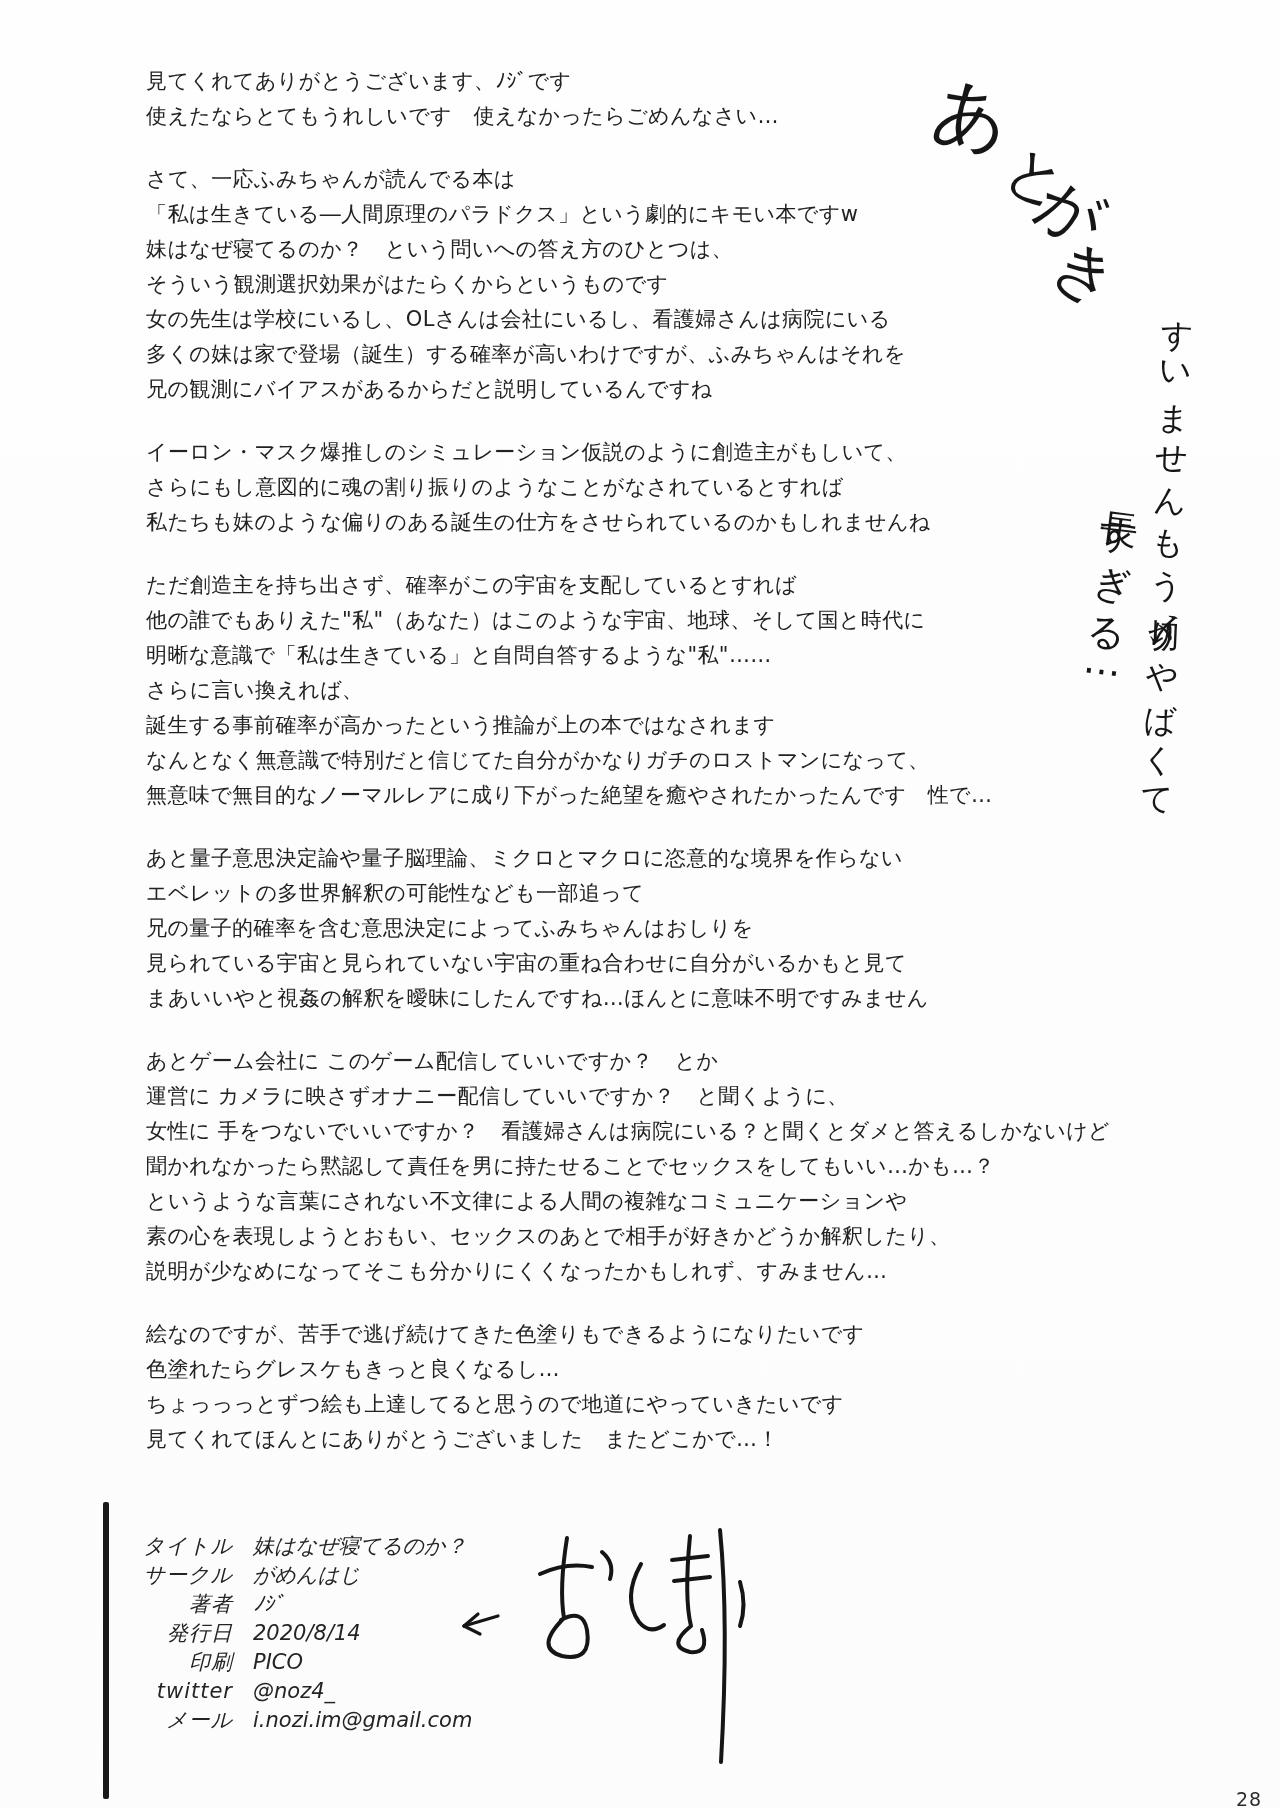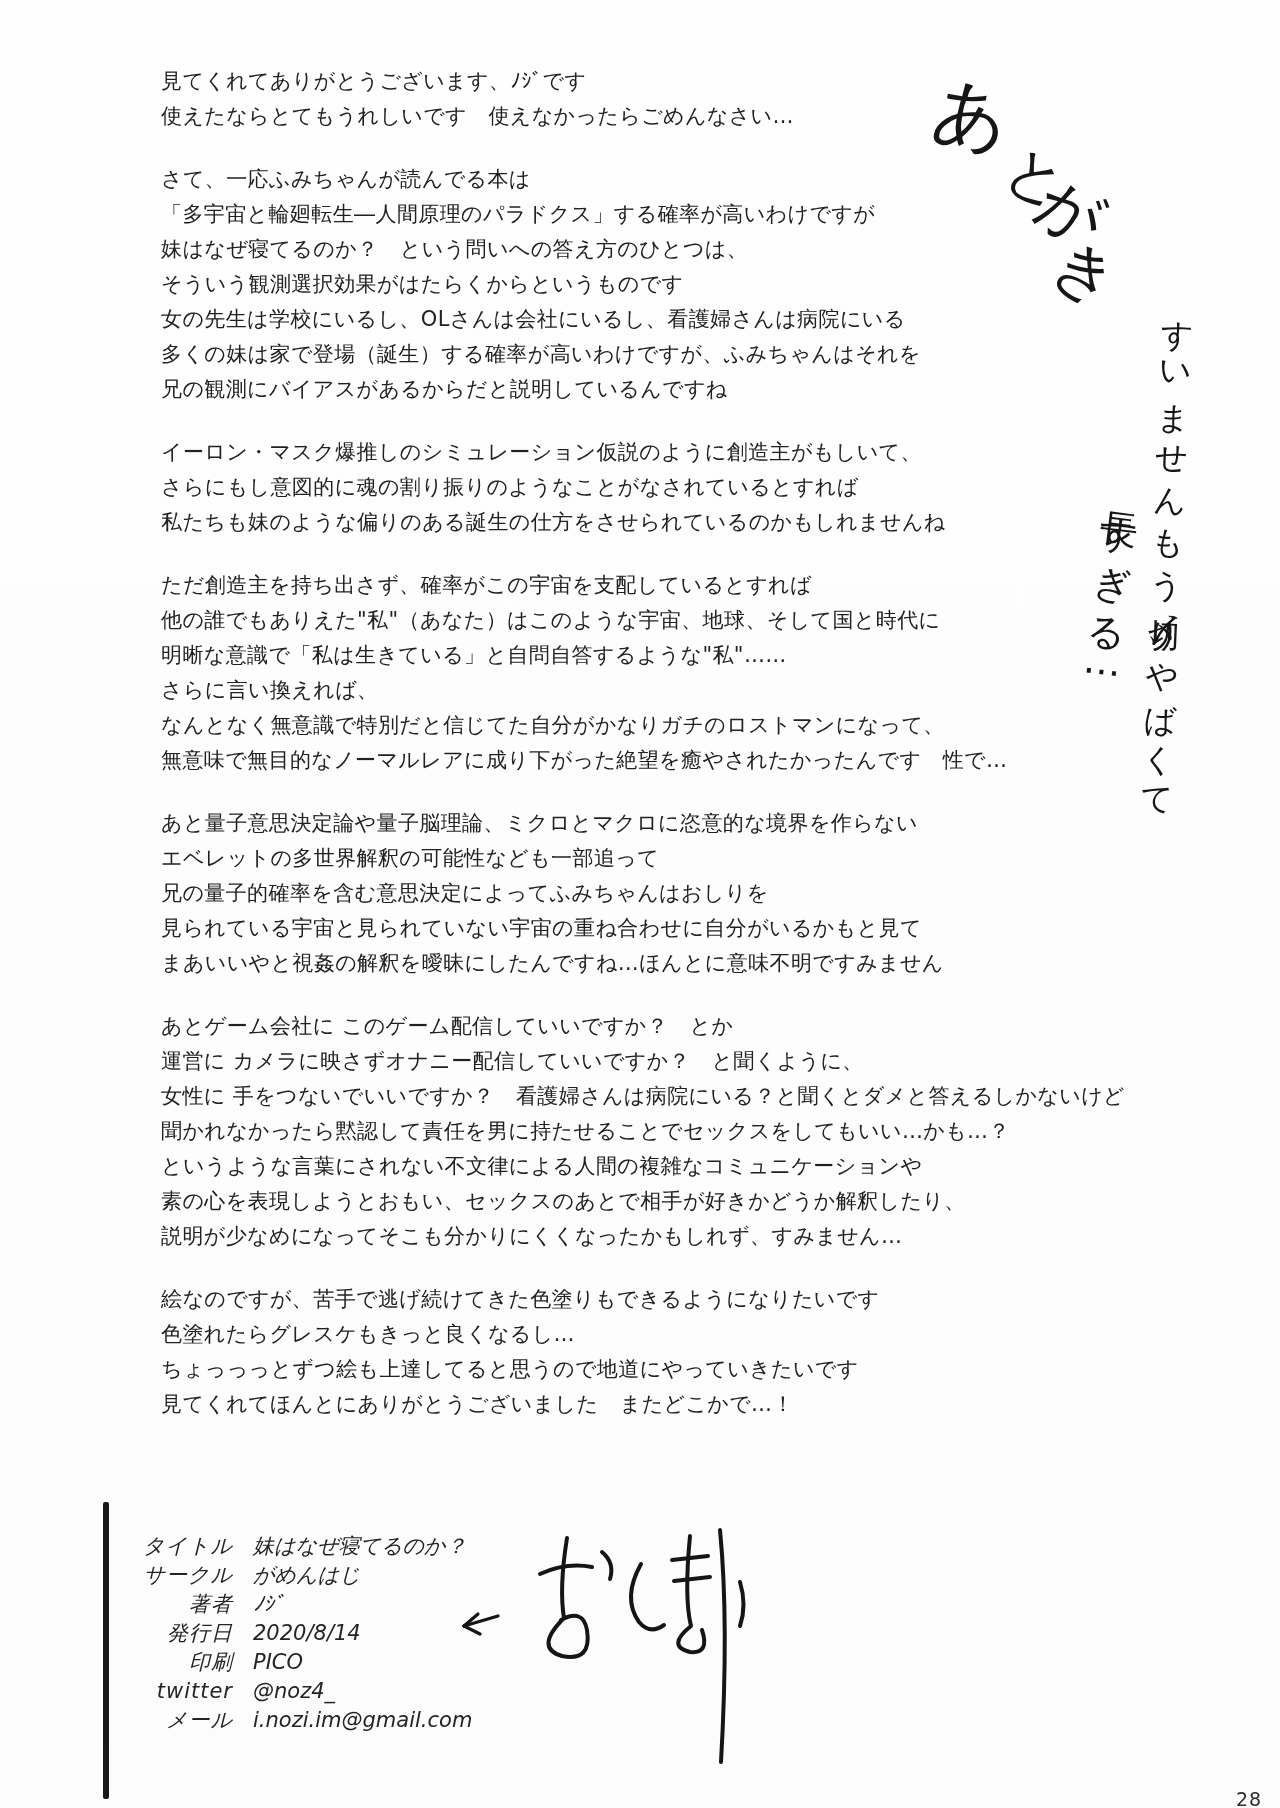--- a/index.html
+++ b/index.html
@@ -5,21 +5,21 @@
   html,body{margin:0;padding:0;}
   body{
     width:1280px;height:1808px;position:relative;overflow:hidden;
     background:#fdfdfd;
     font-family:"DejaVu Sans","Liberation Sans",sans-serif;
     color:#1f1f1f;
   }
   .page{position:absolute;inset:0;background:linear-gradient(180deg,#fefefe 0%,#fcfcfc 100%);}
   
   .body-text{
-    position:absolute;left:161px;top:64px;width:960px;
+    position:absolute;left:146px;top:64px;width:960px;
     font-size:21px;color:#212121;
   }
   .paragraph{margin:0 0 28px 0;}
   .line{white-space:pre;line-height:35px;letter-spacing:0.4px;}
   
   .hw{color:#161616;}
   .hw-title-char{position:absolute;font-weight:400;}
   .hw-ch0{left:933px;top:66px;font-size:74px;transform:rotate(9deg);}
   .hw-ch1{left:1006px;top:138px;font-size:58px;transform:rotate(22deg);}
   .hw-ch2{left:1038px;top:168px;font-size:64px;transform:rotate(28deg);}
@@ -50,37 +50,38 @@
 
 <div class="page">
 
   <div class="body-text" id="body-text">
       <div class="paragraph">
         <div class="line">見てくれてありがとうございます、ﾉｼﾞです</div>
         <div class="line">使えたならとてもうれしいです　使えなかったらごめんなさい…</div>
       </div>
       <div class="paragraph">
         <div class="line">さて、一応ふみちゃんが読んでる本は</div>
-        <div class="line">「多宇宙と輪廻転生―人間原理のパラドクス」する確率が高いわけですが</div>
+        <div class="line">「私は生きている―人間原理のパラドクス」という劇的にキモい本ですw</div>
         <div class="line">妹はなぜ寝てるのか？　という問いへの答え方のひとつは、</div>
         <div class="line">そういう観測選択効果がはたらくからというものです</div>
         <div class="line">女の先生は学校にいるし、OLさんは会社にいるし、看護婦さんは病院にいる</div>
         <div class="line">多くの妹は家で登場（誕生）する確率が高いわけですが、ふみちゃんはそれを</div>
         <div class="line">兄の観測にバイアスがあるからだと説明しているんですね</div>
       </div>
       <div class="paragraph">
         <div class="line">イーロン・マスク爆推しのシミュレーション仮説のように創造主がもしいて、</div>
         <div class="line">さらにもし意図的に魂の割り振りのようなことがなされているとすれば</div>
         <div class="line">私たちも妹のような偏りのある誕生の仕方をさせられているのかもしれませんね</div>
       </div>
       <div class="paragraph">
         <div class="line">ただ創造主を持ち出さず、確率がこの宇宙を支配しているとすれば</div>
         <div class="line">他の誰でもありえた"私"（あなた）はこのような宇宙、地球、そして国と時代に</div>
         <div class="line">明晰な意識で「私は生きている」と自問自答するような"私"……</div>
         <div class="line">さらに言い換えれば、</div>
+        <div class="line">誕生する事前確率が高かったという推論が上の本ではなされます</div>
         <div class="line">なんとなく無意識で特別だと信じてた自分がかなりガチのロストマンになって、</div>
         <div class="line">無意味で無目的なノーマルレアに成り下がった絶望を癒やされたかったんです　性で…</div>
       </div>
       <div class="paragraph">
         <div class="line">あと量子意思決定論や量子脳理論、ミクロとマクロに恣意的な境界を作らない</div>
         <div class="line">エベレットの多世界解釈の可能性なども一部追って</div>
         <div class="line">兄の量子的確率を含む意思決定によってふみちゃんはおしりを</div>
         <div class="line">見られている宇宙と見られていない宇宙の重ね合わせに自分がいるかもと見て</div>
         <div class="line">まあいいやと視姦の解釈を曖昧にしたんですね…ほんとに意味不明ですみません</div>
       </div>

